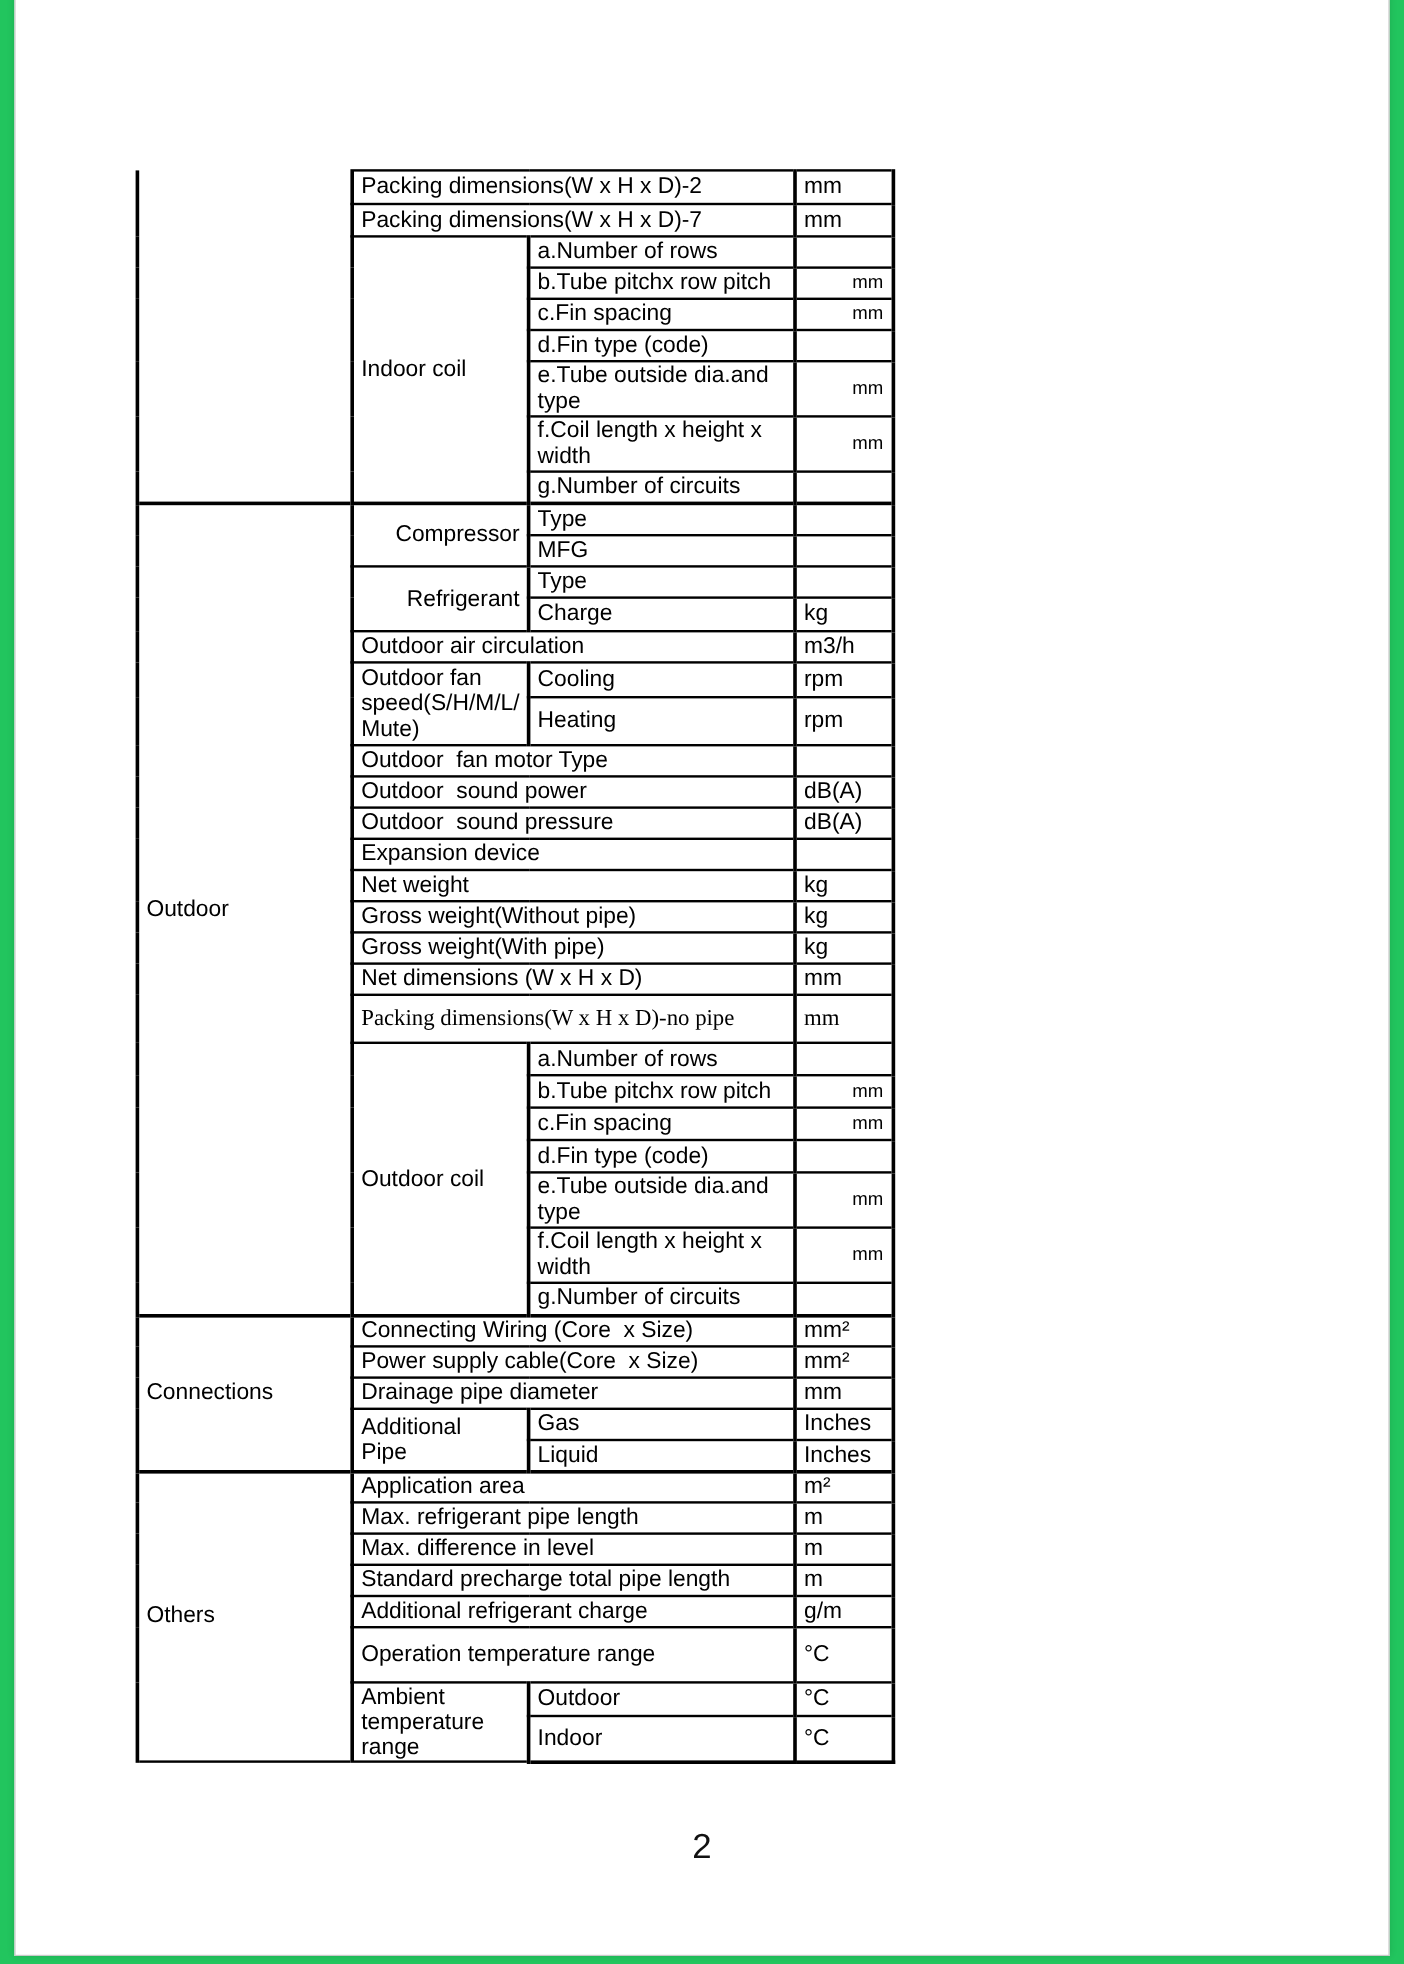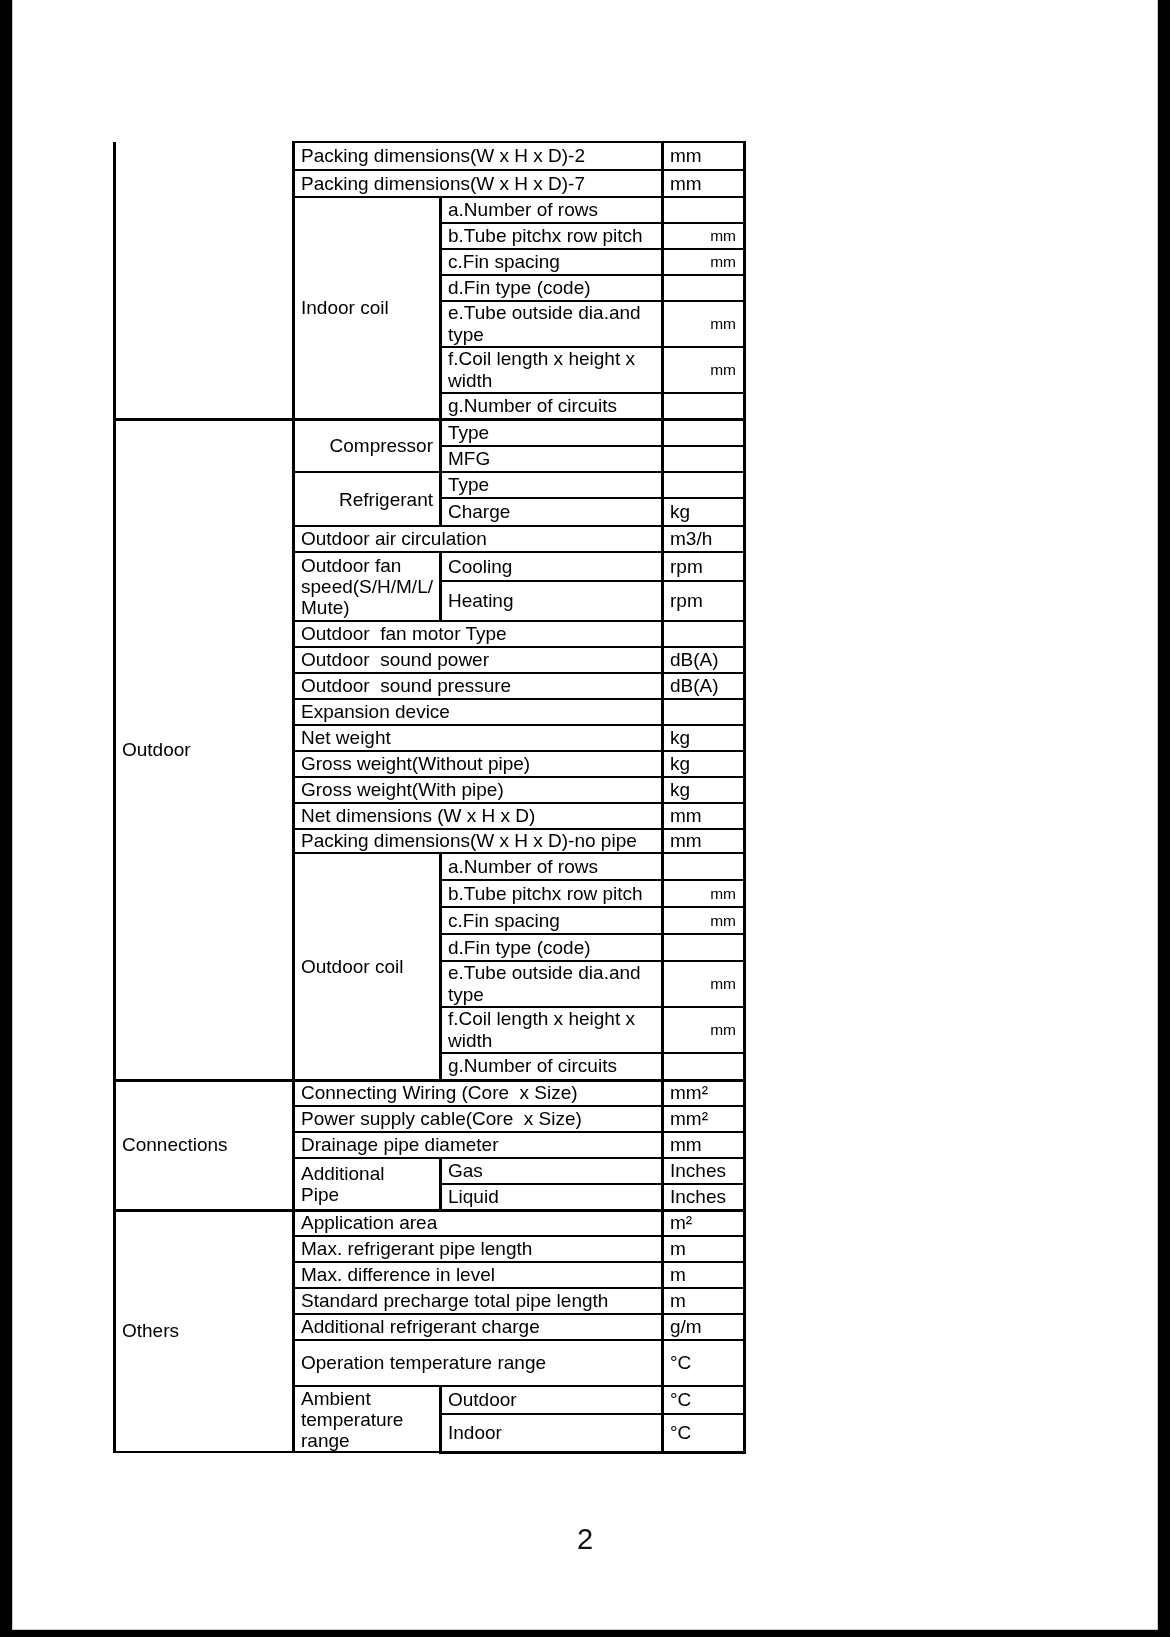--- a/index.html
+++ b/index.html
@@ -1,18 +1,18 @@
 <!DOCTYPE html>
 <html><head>
 <meta charset="utf-8">
 <style>
   * { margin: 0; padding: 0; box-sizing: border-box; }
   html, body { background: #e9e9e9; }
   body { font-family: "Liberation Sans", sans-serif; color: #000; }
-  .screen { position: relative; width: 1170px; height: 1637px; overflow: hidden; background: #000000; }
+  .screen { position: relative; width: 1170px; height: 1637px; overflow: hidden; background: #22c55e; }
   .page {
     position: absolute; left: 12px; top: -6px; width: 1146px; height: 1636px;
     background: #ffffff; border: 1px solid #c9c9c9;
     box-shadow: 0 0 6px rgba(0,0,0,0.12);
   }
   table.spec {
     position: absolute; left: 100px; top: 146px;
     border-collapse: collapse; table-layout: fixed;
   }
   table.spec td {
@@ -22,21 +22,21 @@
     padding: 0 6px;
     font-size: 19px;
     white-space: pre-wrap;
     overflow: hidden;
   }
   
   tr { height: 26px; }
   tr.h27 { height: 27px; }
   tr.h28 { height: 28px; }
   tr.h29 { height: 29px; }
-  tr.h32 { height: 24px; }
+  tr.h32 { height: 40px; font-family: Liberation Serif, serif; }
   tr.h33 { height: 46px; }
   tr.h38 { height: 38px; }
   tr.h40 { height: 40px; }
   
   tr.sec > td { border-top-width: 3px; }
   tr.last > td { border-bottom-width: 3px; }
   td.noTop { border-top: 0 !important; }
   
   td.c1 { padding-left: 5px; }                         
   td.grp { padding-left: 6px; line-height: 21px; }     

